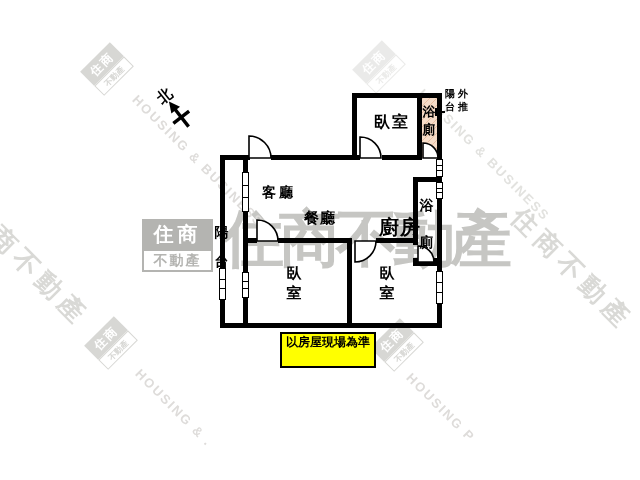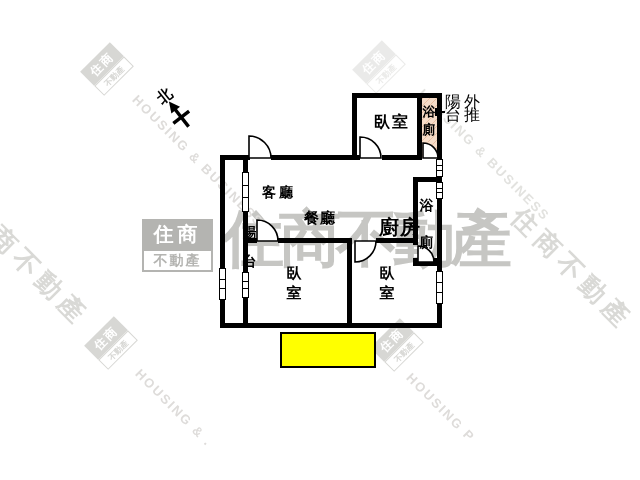--- a/index.html
+++ b/index.html
@@ -49,21 +49,21 @@
   }
   #doors{position:absolute;left:0;top:0;z-index:3;}
   .lbl{position:absolute;color:#000;font-weight:bold;white-space:nowrap;z-index:5;}
   .vlbl{position:absolute;color:#000;font-weight:bold;word-break:break-all;z-index:5;text-align:center;}
   .note{
     position:absolute;left:280px;top:332px;width:96px;height:36px;background:#ffff00;
     border:2px solid #000;box-sizing:border-box;z-index:6;text-align:center;
     font-size:12px;font-weight:bold;line-height:15px;color:#000;padding-top:1px;
   }
   .pushout{
-    position:absolute;left:445px;top:95px;width:30px;font-size:16px;font-weight:normal;
+    position:absolute;left:445px;top:87px;width:30px;font-size:10px;font-weight:bold;
     line-height:13px;letter-spacing:3px;z-index:5;white-space:nowrap;
   }
   #north{position:absolute;left:162px;top:84px;width:28px;text-align:center;
     transform:rotate(-38deg);z-index:5;}
   #north .n-char{font-size:15px;font-weight:bold;line-height:15px;}
 </style>
 </head>
 <body>
 
 <div id="canvas">
@@ -146,27 +146,28 @@
     <path d="M355,241 L355,262 A21,21 0 0 0 376,241 Z" fill="#fff" stroke="#000" stroke-width="1.6"></path>
     <path d="M418,262 L418,246 A16,16 0 0 1 434,262 Z" fill="#fff" stroke="#000" stroke-width="1.6"></path>
   </svg>
 
   <div class="lbl" style="left:262px;top:184px;font-size:14px;letter-spacing:3px;">客廳</div>
   <div class="lbl" style="left:304px;top:209px;font-size:15px;letter-spacing:1px;">餐廳</div>
   <div class="lbl" style="left:379px;top:214px;font-size:20px;letter-spacing:1px;">廚房</div>
   <div class="lbl" style="left:374px;top:112px;font-size:16px;letter-spacing:2px;">臥室</div>
   <div class="vlbl" style="left:422px;top:103px;width:14px;font-size:13px;line-height:18px;">浴廁</div>
   <div class="vlbl" style="left:419px;top:187px;width:15px;font-size:14px;line-height:37px;">浴廁</div>
-  <div class="vlbl" style="left:242px;top:218px;width:15px;font-size:14px;line-height:29px;">陽台</div>
+  <div class="vlbl" style="left:214px;top:218px;width:15px;font-size:14px;line-height:29px;">陽台</div>
   <div class="vlbl" style="left:286px;top:263px;width:16px;font-size:15px;line-height:20px;">臥室</div>
   <div class="vlbl" style="left:379px;top:263px;width:16px;font-size:15px;line-height:20px;">臥室</div>
 
   <div class="pushout">
     <div>陽外</div>
     <div>台推</div>
   </div>
   <div style="position:absolute;left:436px;top:111px;width:9px;height:2px;background:#000;z-index:5;"></div>
   <div style="position:absolute;left:435px;top:108px;width:2px;height:8px;background:#000;z-index:5;"></div>
 
   <div class="note">
+    <div>以房屋現場為準</div>
   </div>
 
 </div>
 
 </body></html>

